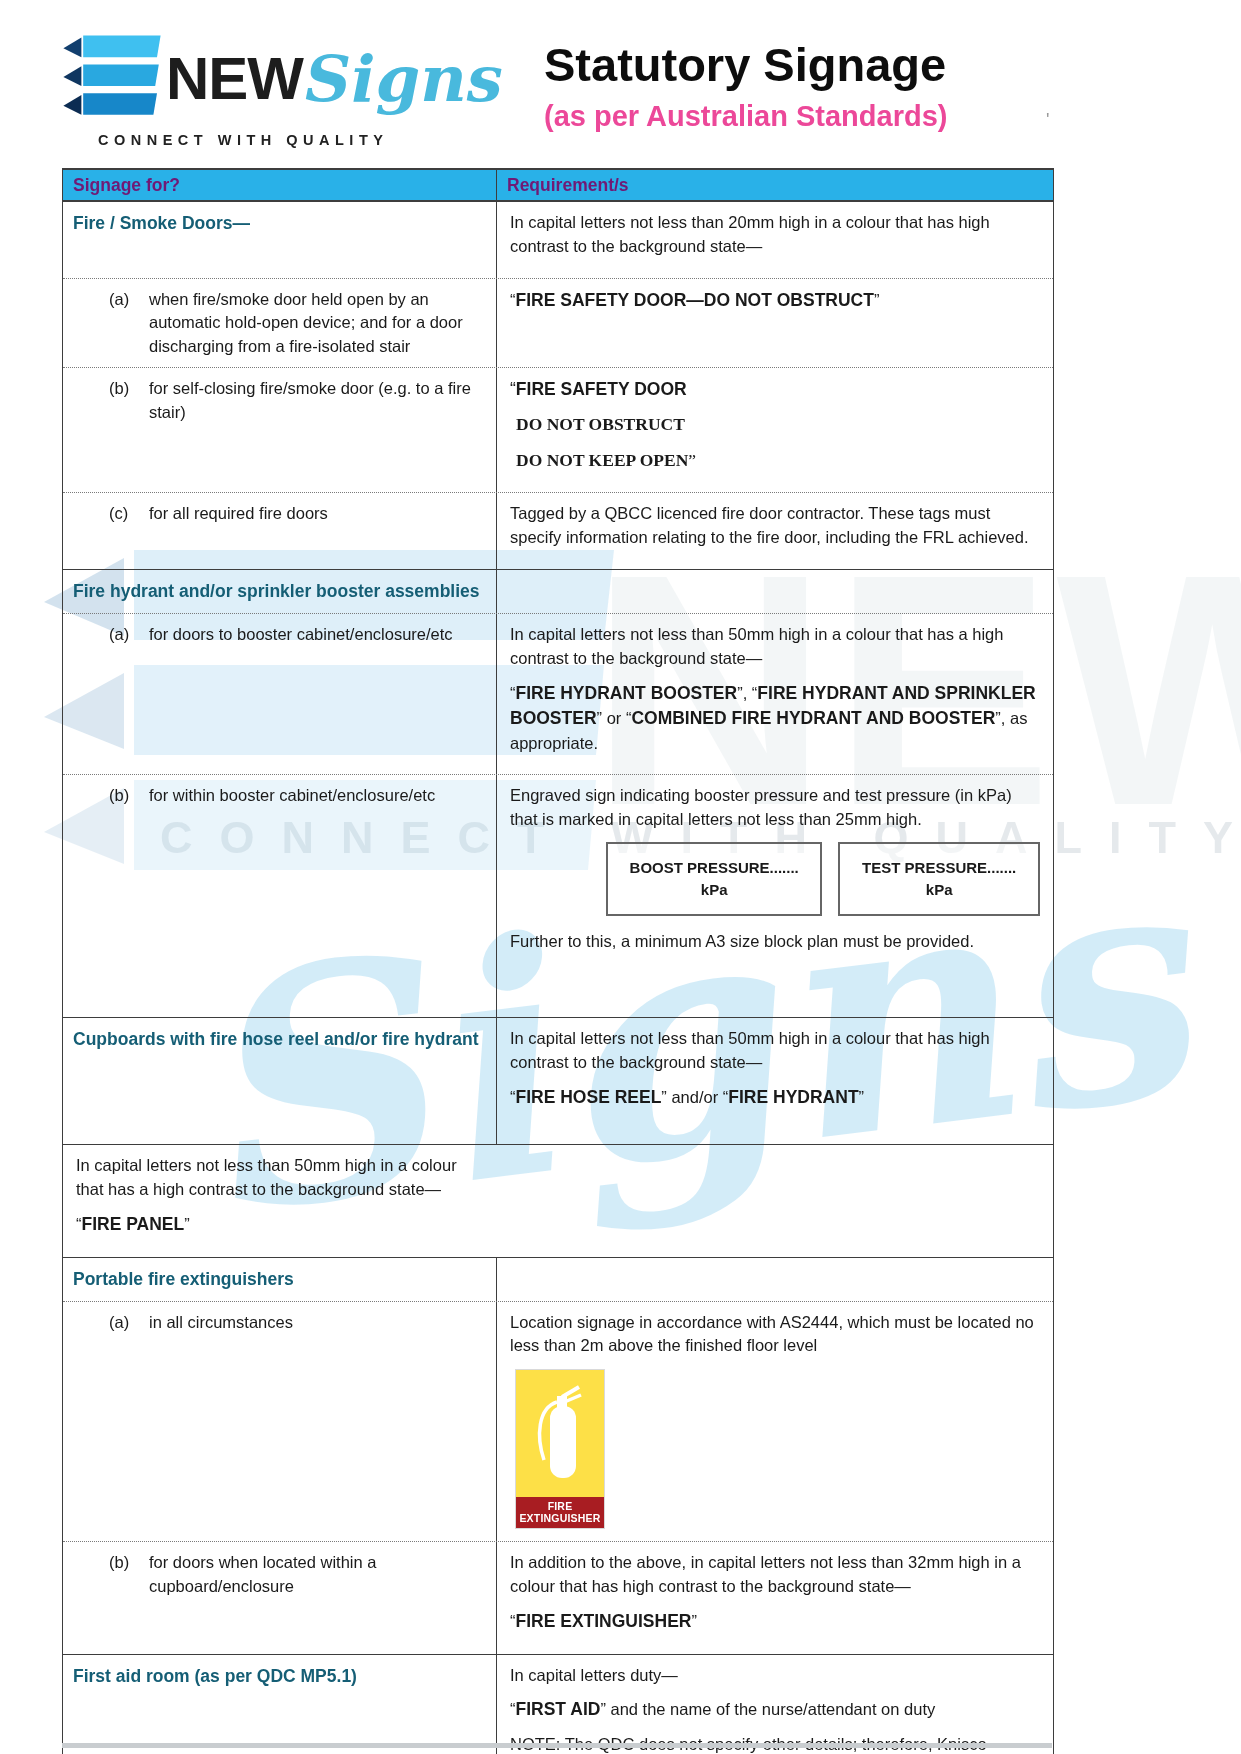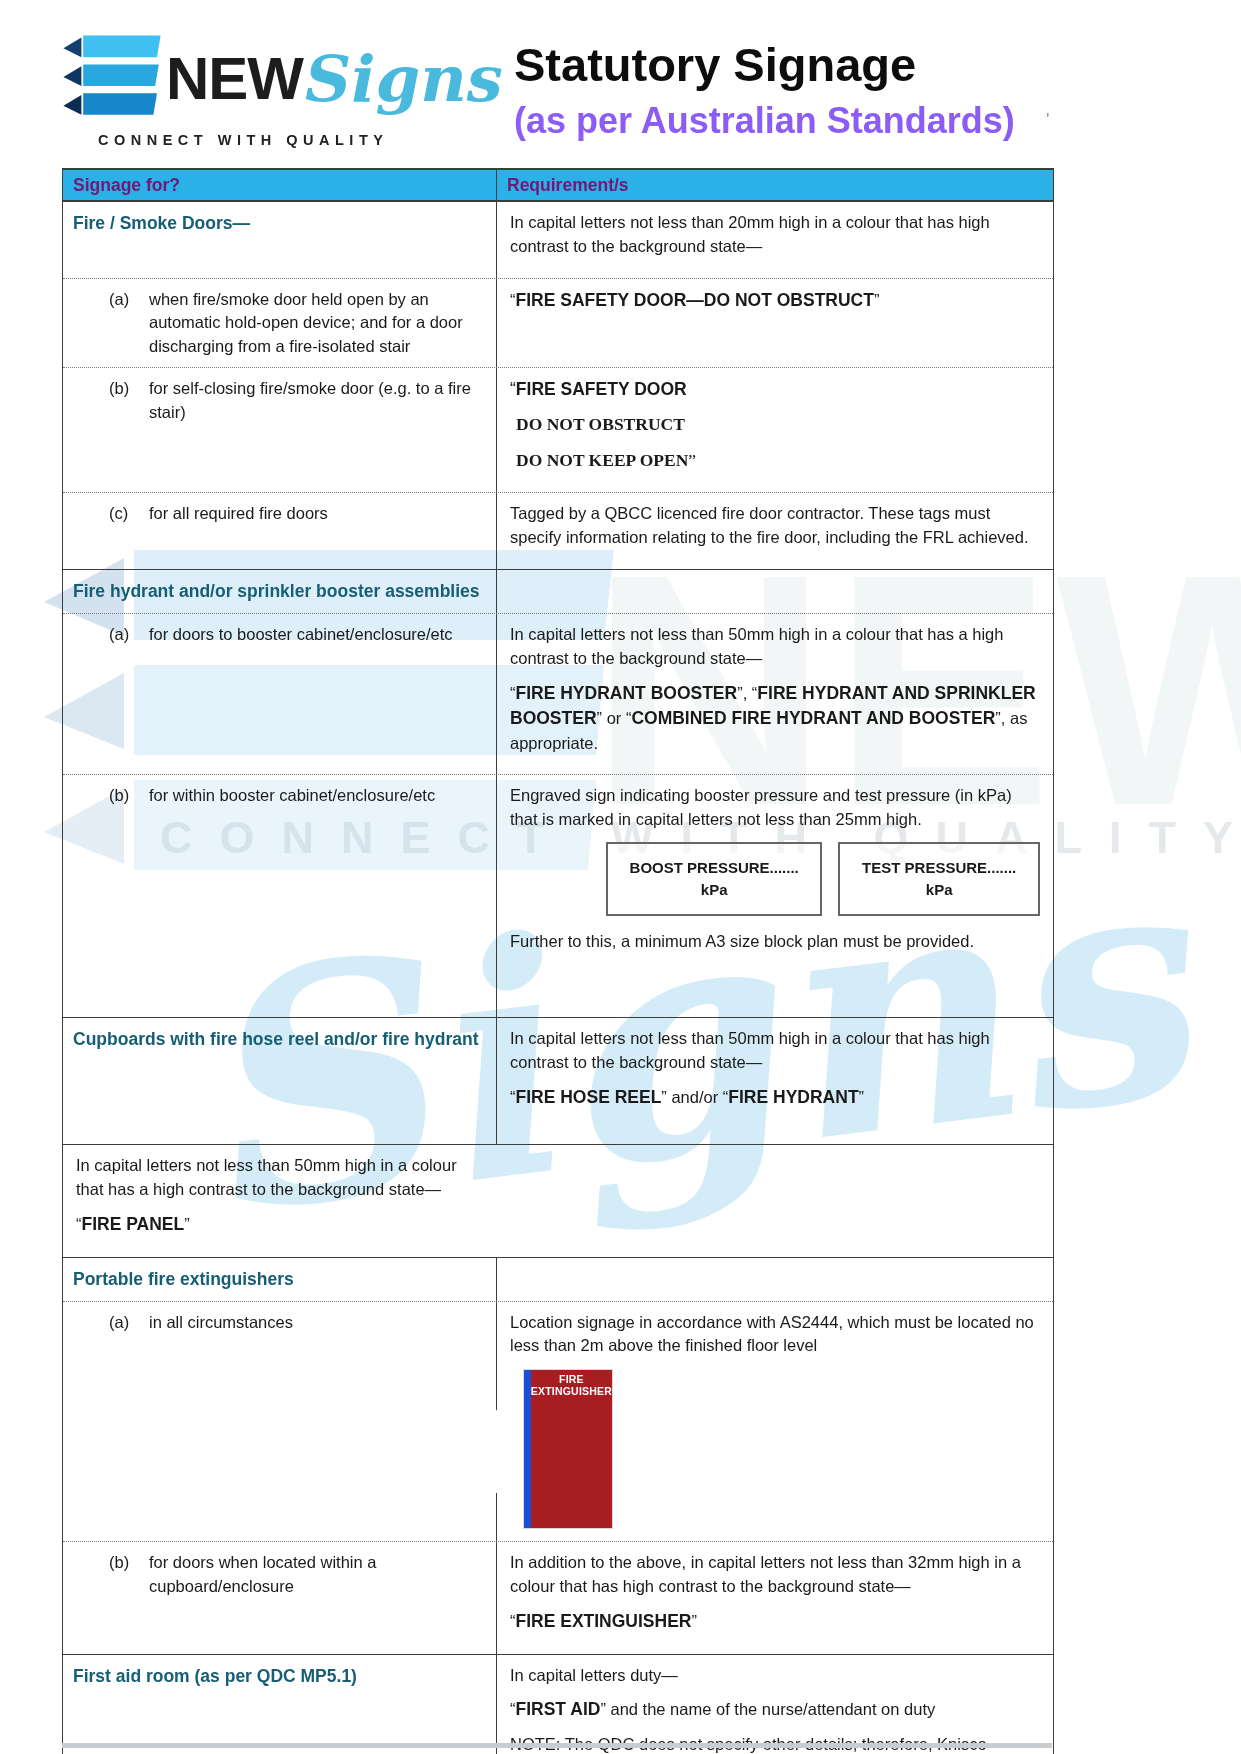--- a/index.html
+++ b/index.html
@@ -17,23 +17,23 @@
           font-family:"DejaVu Serif",serif;color:rgba(108,193,231,0.30);
           transform:rotate(-7deg);white-space:nowrap;}
   
   .brand{position:absolute;left:58px;top:30px;z-index:2;}
   .brand-top{display:flex;align-items:center;}
   .brand-main{font-size:60px;font-weight:900;color:#1d1d1d;letter-spacing:-1px;line-height:1;}
   .brand-script{font-family:"DejaVu Serif",serif;font-style:italic;font-weight:bold;
                 font-size:64px;color:#49b9dd;line-height:.9;margin-left:2px;}
   .brand-tagline{font-size:14.5px;font-weight:bold;letter-spacing:5.5px;color:#222;
                  margin-top:4px;margin-left:40px;}
-  .title-block{position:absolute;left:514px;top:38px;z-index:2;}
+  .title-block{position:absolute;left:544px;top:38px;z-index:2;}
   .page-title{font-size:47px;font-weight:bold;color:#0d0d0d;margin:0;line-height:1.15;}
-  .page-subtitle{font-size:36px;font-weight:bold;color:#8b5cf6;margin:8px 0 0;}
+  .page-subtitle{font-size:29px;font-weight:bold;color:#ec4899;margin:8px 0 0;}
   .stray-mark{position:absolute;left:1046px;top:110px;color:#999;font-size:18px;z-index:2;}
   
   .sig-table{position:absolute;left:62px;top:168px;width:990px;z-index:1;
              border-left:1.3px solid #3d3d3d;border-right:1.3px solid #3d3d3d;}
   .thead{display:grid;grid-template-columns:434px 1fr;background:#29b1e8;
          border-top:2px solid #3d3d3d;border-bottom:2px solid #3d3d3d;min-height:30px;}
   .th{padding:5px 10px 4px;font-weight:bold;font-size:17.5px;color:#701a75;}
   .th:first-child{border-right:1.3px solid #3d3d3d;}
   .row{display:grid;grid-template-columns:434px 1fr;}
   .row.dotted{border-bottom:1px dotted #7a7a7a;}
@@ -46,22 +46,22 @@
   .item .marker{min-width:30px;flex:0 0 30px;}
   .item .item-text{padding-left:10px;}
   .bigb{font-weight:bold;font-size:17.5px;}
   .bold-line{font-weight:bold;font-size:17.5px;margin:0 0 13px;}
   .bold-line.indent{padding-left:6px;font-family:Liberation Serif, serif;}
   
   .pressure-row{display:flex;gap:16px;margin:8px 0 14px 96px;}
   .pressure-box{border:2px solid #666;min-width:158px;padding:13px 8px;text-align:center;
                 font-size:15px;font-weight:bold;color:#1a1a1a;background:rgba(255,255,255,.55);}
   
-  .ext-sign{width:88px;height:158px;background:#1d4ed8;margin:12px 0 4px 14px;
-            display:flex;flex-direction:row;justify-content:flex-end;
+  .ext-sign{width:88px;height:158px;background:#fde047;margin:12px 0 4px 6px;
+            display:flex;flex-direction:column;justify-content:flex-end;
             box-shadow:0 0 0 1px rgba(0,0,0,.15);}
   .ext-pict{flex:1;display:flex;align-items:center;justify-content:center;}
   .ext-label{background:#a81d22;color:#fff;font-weight:bold;font-size:10.5px;line-height:1.15;
              text-align:center;padding:3px 0 4px;letter-spacing:.2px;}
   .table-shadow{position:absolute;left:62px;top:1743px;width:990px;height:5px;
                 background:#c9cdd0;z-index:1;}
 </style>
 </head>
 <body>
 

